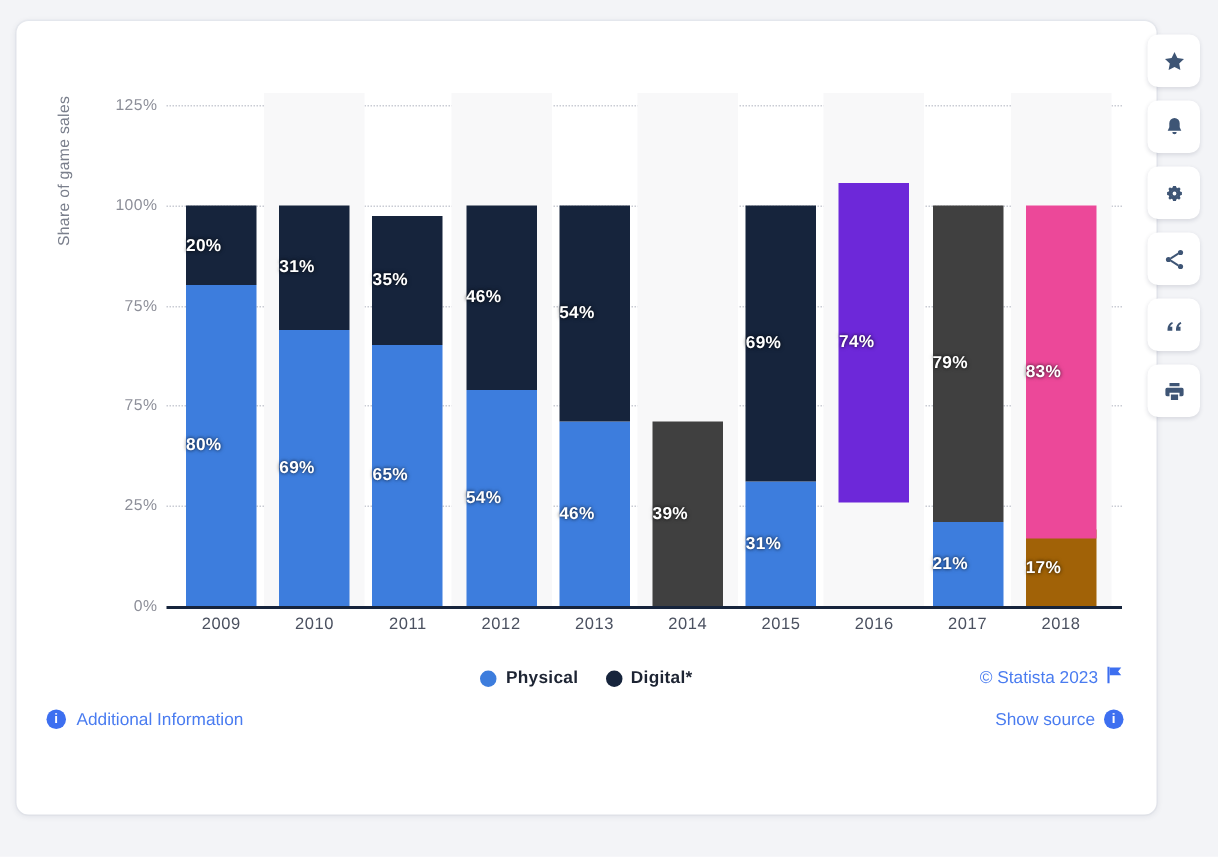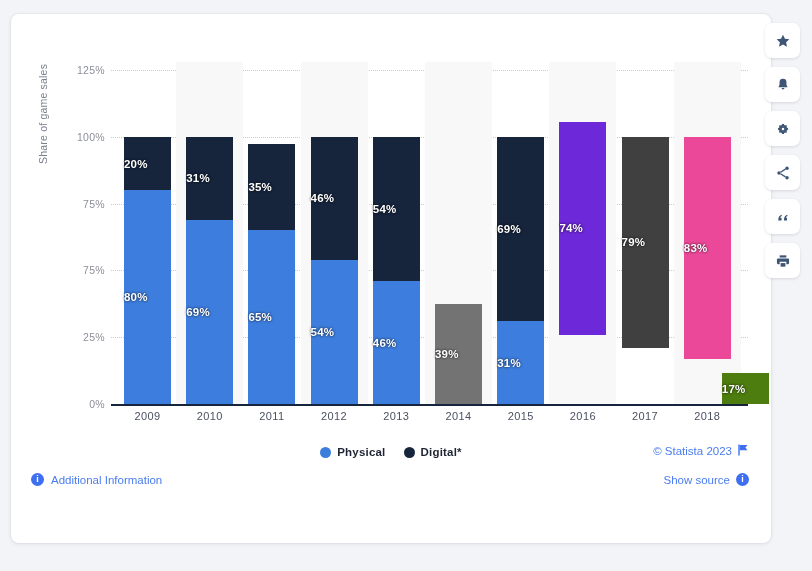--- a/index.html
+++ b/index.html
@@ -232,44 +232,47 @@
           </div>
           <div class="bar-col" style="left: 361.8px; width: 47px; bottom: 30px; height: 267.2px;">
             <div class="seg seg-physical" style="bottom: 0px; height: 122.912px; background: rgb(61, 125, 221);">
               <span class="seg-label">46%</span>
             </div>
             <div class="seg seg-digital" style="bottom: 122.912px; height: 144.288px; background: rgb(22, 36, 60);">
               <span class="seg-label">54%</span>
             </div>
           </div>
           <div class="bar-col" style="left: 424px; width: 47px; bottom: 30px; height: 267.2px;">
-            <div class="seg seg-physical" style="bottom: 0px; height: 100px; background: #737373;">
+            <div class="seg seg-physical" style="bottom: 0px; height: 123px; background: #404040;">
               <span class="seg-label">39%</span>
             </div>
           </div>
           <div class="bar-col" style="left: 486.2px; width: 47px; bottom: 30px; height: 267.2px;">
             <div class="seg seg-physical" style="bottom: 0px; height: 82.832px; background: rgb(61, 125, 221);">
               <span class="seg-label">31%</span>
             </div>
             <div class="seg seg-digital" style="bottom: 82.832px; height: 184.368px; background: rgb(22, 36, 60);">
               <span class="seg-label">69%</span>
             </div>
           </div>
           <div class="bar-col" style="left: 548.4px; width: 47px; bottom: 30px; height: 267.2px;">
             <div class="seg seg-digital" style="bottom: 69.472px; height: 213px; background: #6d28d9;">
               <span class="seg-label">74%</span>
             </div>
           </div>
           <div class="bar-col" style="left: 610.6px; width: 47px; bottom: 30px; height: 267.2px;">
+            <div class="seg seg-physical" style="bottom: 0px; height: 56.112px; background: rgb(61, 125, 221);">
+              <span class="seg-label">21%</span>
+            </div>
             <div class="seg seg-digital" style="bottom: 56.112px; height: 211.088px; background: #404040;">
               <span class="seg-label">79%</span>
             </div>
           </div>
           <div class="bar-col" style="left: 672.8px; width: 47px; bottom: 30px; height: 267.2px;">
-            <div class="seg seg-physical" style="bottom: 0px; height: 31px; background: #4d7c0f; margin-left: 38px;">
+            <div class="seg seg-physical" style="bottom: 0px; height: 51px; background: #a16207;">
               <span class="seg-label">17%</span>
             </div>
             <div class="seg seg-digital" style="bottom: 45.424px; height: 221.776px; background: #ec4899;">
               <span class="seg-label">83%</span>
             </div>
           </div>
         </div>
 
       <div class="baseline"></div>
 

